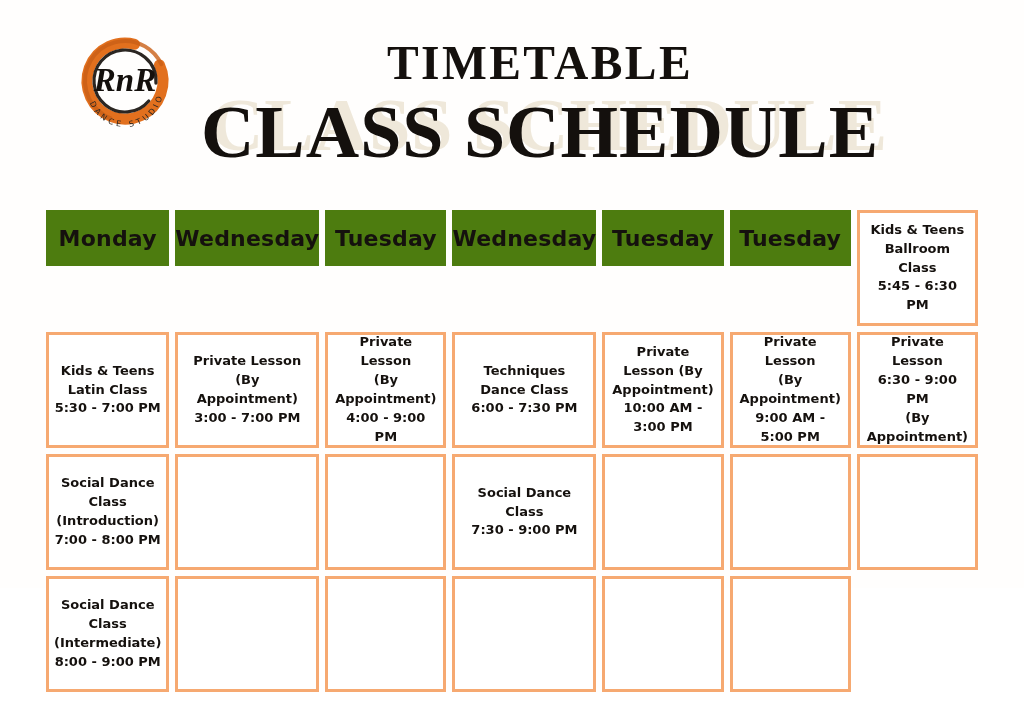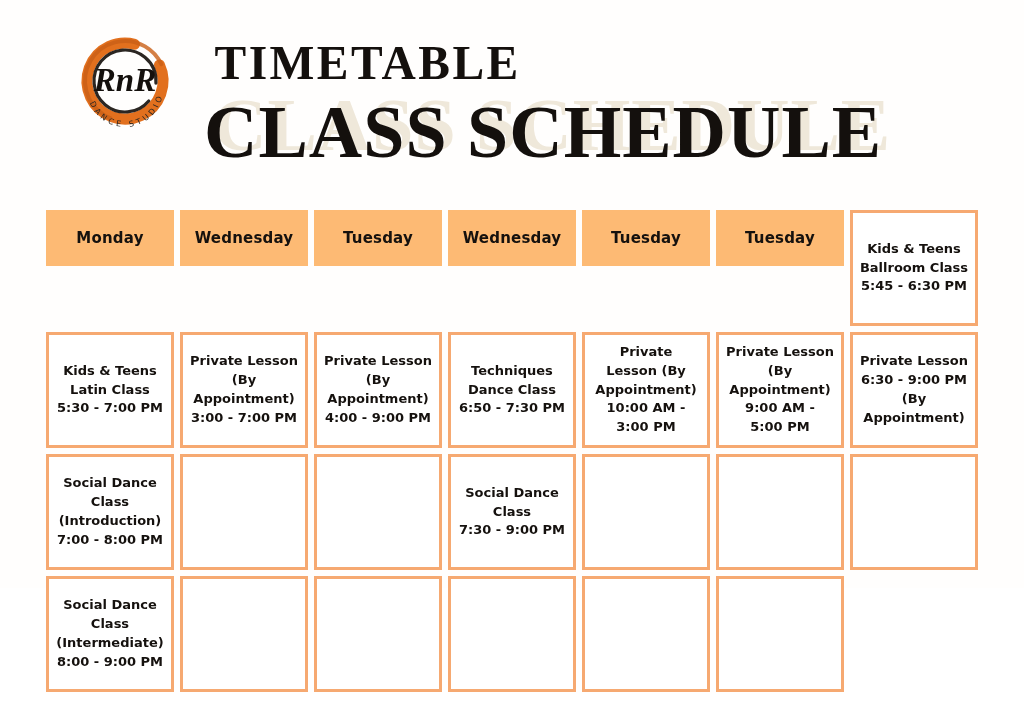--- a/index.html
+++ b/index.html
@@ -38,23 +38,24 @@
     left: 73px;
     top: 31px;
     width: 105px;
     height: 105px;
   }
   .logo svg { display: block; width: 105px; height: 105px; }
 
   
   .title-block {
     position: absolute;
-    left: 204px;
+    left: 190px;
     top: 38px;
     width: 700px;
+    text-align: center;
   }
   .title-timetable {
     font-family: "Liberation Serif", "DejaVu Serif", serif;
     font-weight: bold;
     font-size: 49px;
     letter-spacing: 2.5px;
     color: #14100d;
     line-height: 1;
     margin: 0 0 4px 0;
     transform: scaleX(0.97);
@@ -95,28 +96,28 @@
     top: 210px;
     width: 932px;
     display: grid;
     grid-template-columns: repeat(7, 1fr);
     grid-auto-rows: min-content;
     column-gap: 6px;
     row-gap: 6px;
   }
 
   .day-head {
-    background: #fdba74;
+    background: #4d7c0f;
     color: #15110e;
     height: 56px;
     display: flex;
     align-items: center;
     justify-content: center;
     font-weight: bold;
-    font-size: 15px;
+    font-size: 22px;
     letter-spacing: 0.2px;
     font-family: "DejaVu Sans", sans-serif;
   }
 
   .cell {
     background: #ffffff;
     border: 3px solid #f6a971;
     height: 116px;
     box-sizing: border-box;
     display: flex;
@@ -194,21 +195,21 @@
 3:00 - 7:00 PM</span>
       </div>
     <div class="cell">
         <span class="cell-text">Private Lesson
 (By Appointment)
 4:00 - 9:00 PM</span>
       </div>
     <div class="cell">
         <span class="cell-text">Techniques
 Dance Class
-6:50 - 7:30 PM</span>
+6:00 - 7:30 PM</span>
       </div>
     <div class="cell">
         <span class="cell-text">Private
 Lesson (By
 Appointment)
 10:00 AM -
 3:00 PM</span>
       </div>
     <div class="cell">
         <span class="cell-text">Private Lesson

